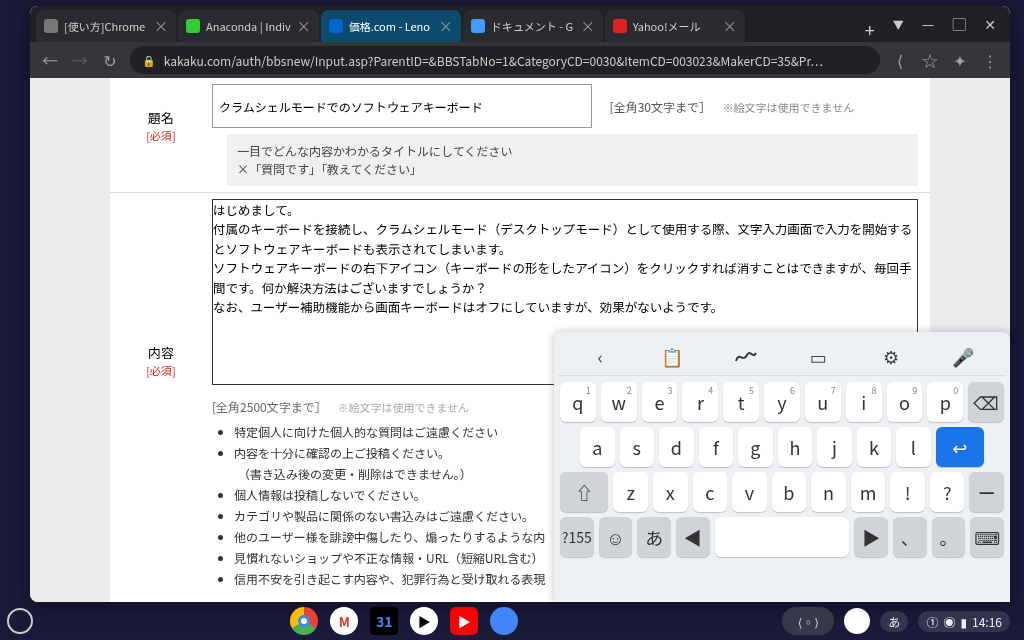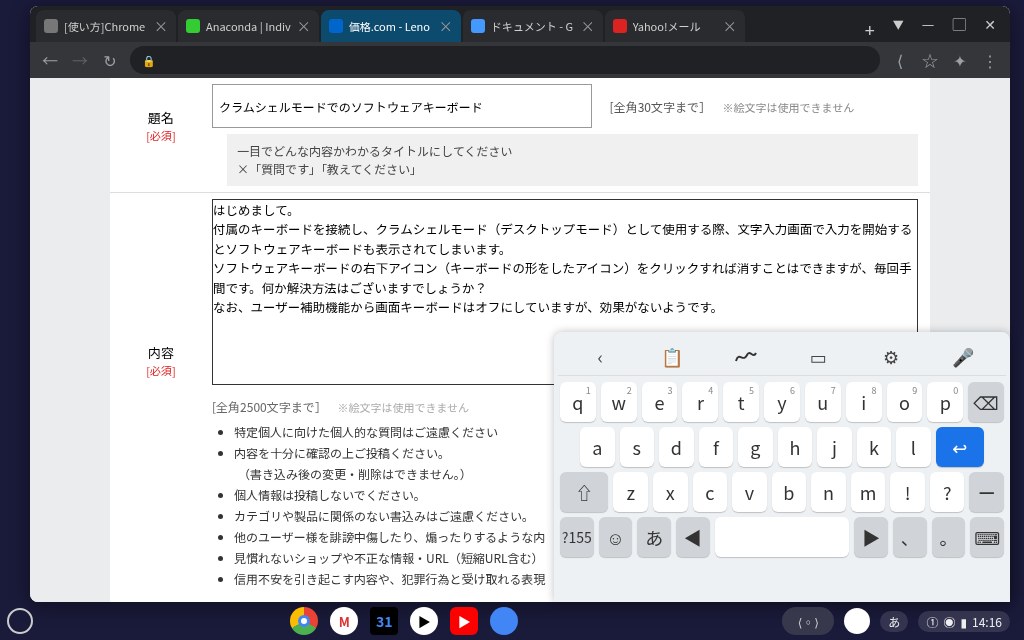--- a/index.html
+++ b/index.html
@@ -105,20 +105,21 @@
       <span>▢</span>
       <span>✕</span>
     </div>
   </div>
   <div class="toolbar">
     <span class="nav-icon">←</span>
     <span class="nav-icon" style="opacity:.4">→</span>
     <span class="nav-icon">↻</span>
     <div class="url">
       <span class="lock">🔒</span>
+      <span class="url-text">kakaku.com/auth/bbsnew/Input.asp?ParentID=&amp;BBSTabNo=1&amp;CategoryCD=0030&amp;ItemCD=003023&amp;MakerCD=35&amp;Pr…</span>
     </div>
     <span class="nav-icon">⟨</span>
     <span class="nav-icon">☆</span>
     <span class="nav-icon">✦</span>
     <span class="nav-icon">⋮</span>
   </div>
   <div class="page">
     <div class="form-wrap">
       <div class="row">
         <div class="row-label">

